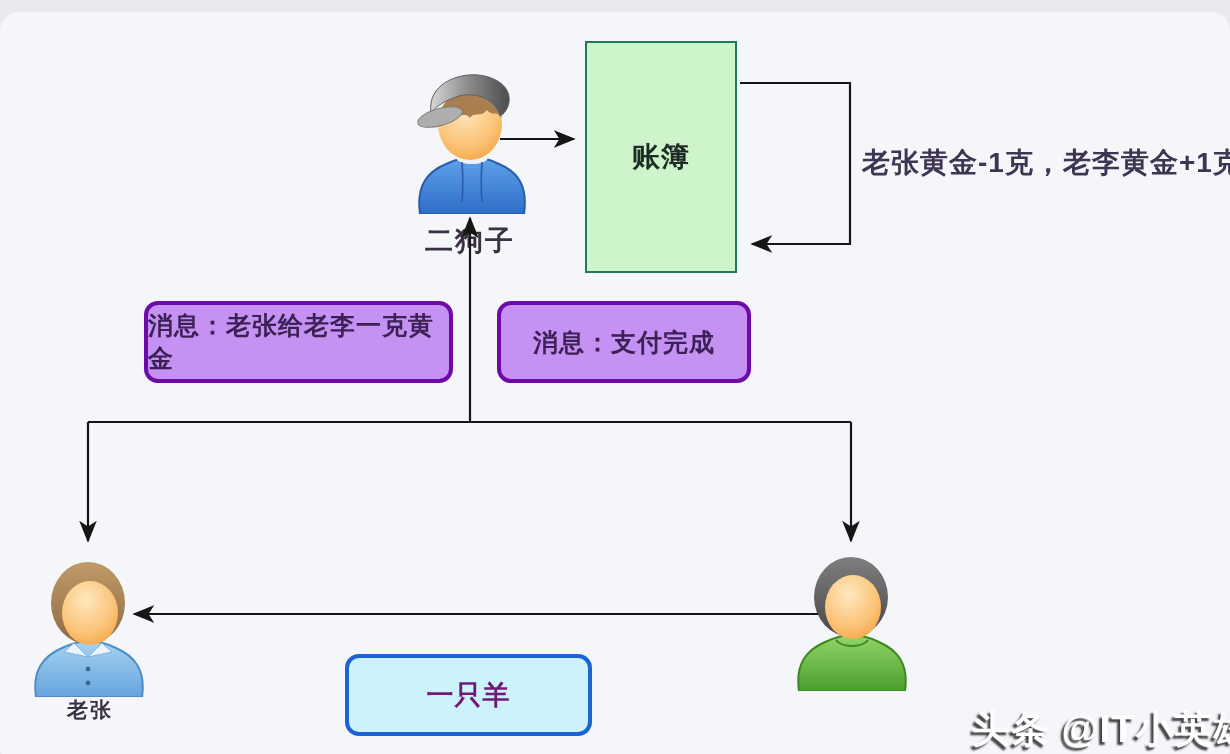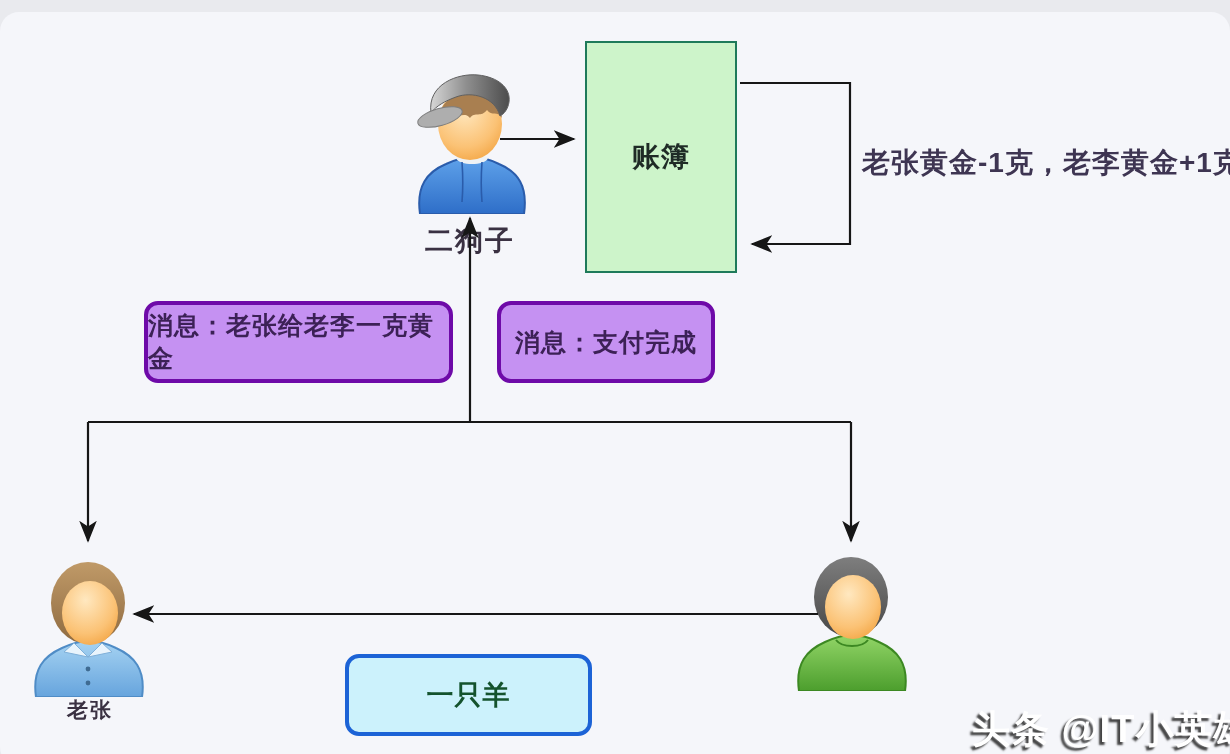--- a/index.html
+++ b/index.html
@@ -19,25 +19,25 @@
   #ledger-box{
     left:585px;top:29px;width:152px;height:232px;
     background:#cdf4ca;border:2px solid #1e7a5a;
     font-size:28px;color:#1f2b26;font-weight:bold;
   }
   .msg-box{
     background:#c591f2;border:4px solid #6e0aa8;border-radius:14px;
     font-size:25px;color:#3c2156;font-weight:bold;
   }
   #msg-box-1{left:144px;top:289px;width:309px;height:82px;}
-  #msg-box-2{left:497px;top:289px;width:218px;height:82px;}
+  #msg-box-2{left:497px;top:289px;width:254px;height:82px;}
   #sheep-box{
     left:345px;top:642px;width:247px;height:82px;
     background:#ccf2fc;border:4px solid #1c63d6;border-radius:14px;
-    font-size:27px;color:#14532d;font-weight:bold;
+    font-size:27px;color:#701a75;font-weight:bold;
   }
   
   #ledger-note{
     left:862px;top:132px;font-size:28px;color:#3e3552;font-weight:bold;
     white-space:nowrap;z-index:4;letter-spacing:1px;
   }
   .actor-label{
     position:absolute;text-align:center;font-size:21px;color:#3a3142;
     font-weight:bold;z-index:4;letter-spacing:2px;
   }

